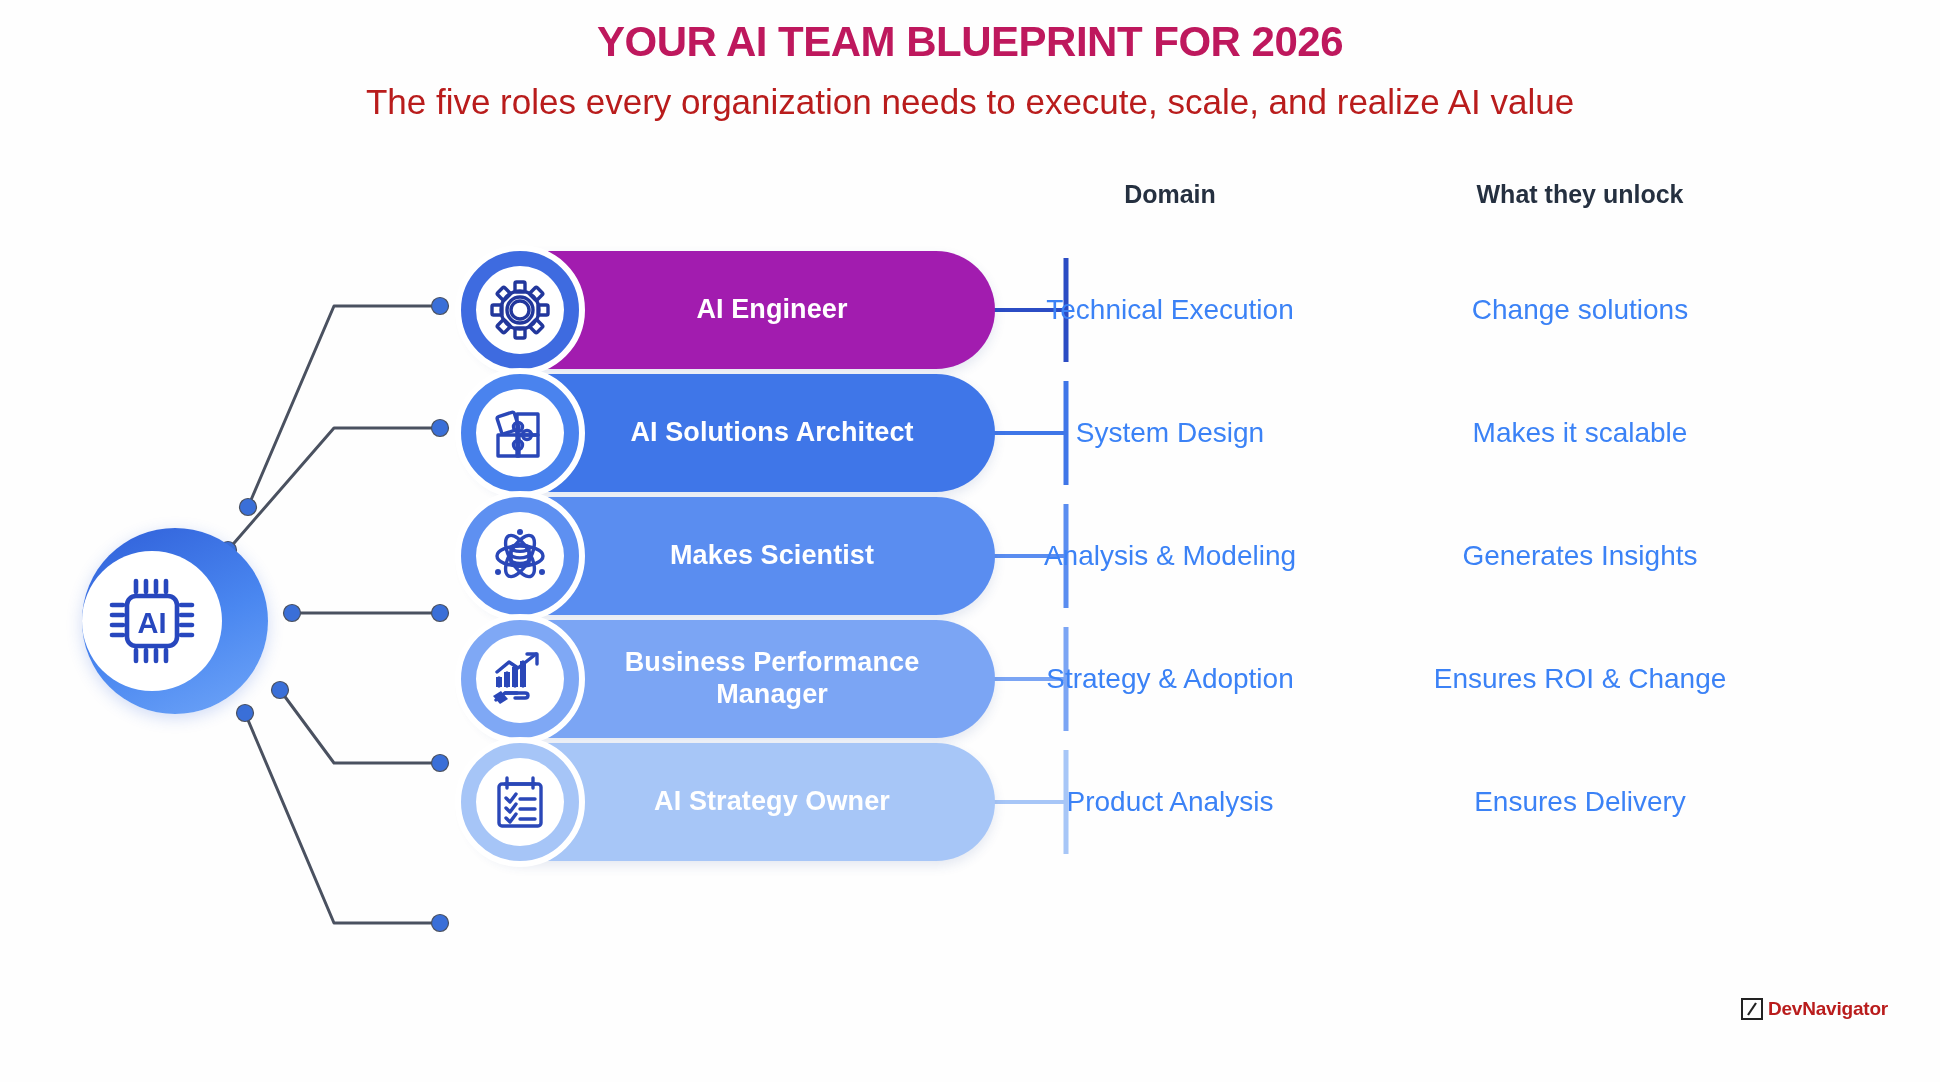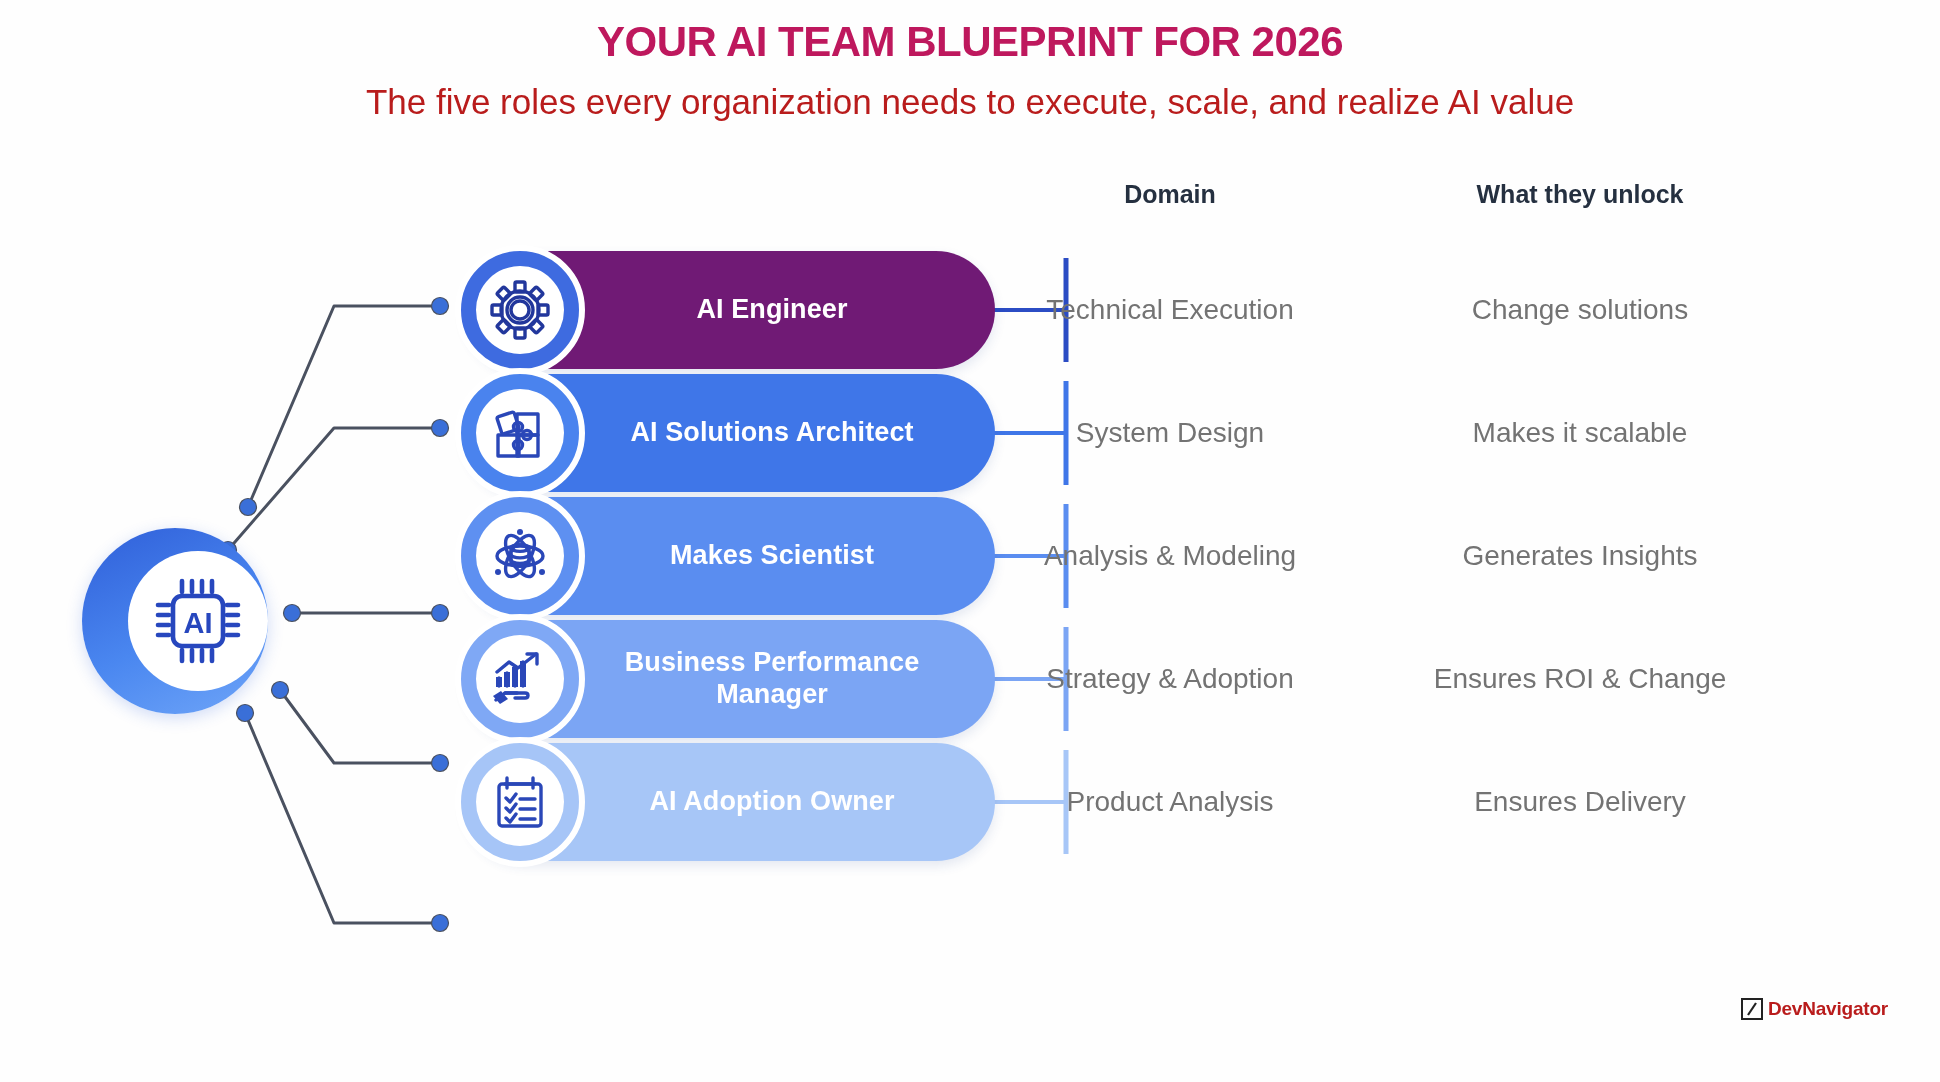--- a/index.html
+++ b/index.html
@@ -48,21 +48,21 @@
   .col-head.domain      { left: 1000px; width: 340px; }
   .col-head.unlock      { left: 1380px; width: 400px; }
 
   
   .hub {
     position: absolute;
     left: 82px; top: 528px;
     width: 186px; height: 186px;
     border-radius: 50%;
     background: linear-gradient(155deg,#2f5fd9 0%,#4a87f0 55%,#6fa5f8 100%);
-    display: flex; align-items: center; justify-content: flex-end;
+    display: flex; align-items: center; justify-content: flex-start;
     box-shadow: 0 4px 16px rgba(47,95,217,.22);
   }
   .hub-inner {
     width: 140px; height: 140px;
     border-radius: 50%;
     background: #ffffff;
     display: flex; align-items: center; justify-content: center;
   }
 
   
@@ -118,21 +118,21 @@
     border-radius: 50%;
     background: #ffffff;
     display: flex; align-items: center; justify-content: center;
   }
   .cell-domain, .cell-unlock {
     position: absolute;
     top: 0; height: 118px;
     display: flex; align-items: center; justify-content: center;
     font-size: 28px;
     font-weight: 400;
-    color: #737373;
+    color: #3b82f6;
     text-align: right;
     line-height: 1.2;
   }
   .cell-domain { left: 1000px; width: 340px; }
   .cell-unlock { left: 1380px; width: 400px; }
 
   
   .logo {
     position: absolute;
     right: 52px; bottom: 62px;
@@ -218,21 +218,21 @@
           <line x1="81" y1="56" x2="92" y2="56"></line>
           <line x1="81" y1="66" x2="92" y2="66"></line>
         </g>
         <text x="52" y="64" text-anchor="middle" font-family="Liberation Sans, sans-serif" font-size="29" font-weight="700" fill="#2747BE">AI</text>
       </svg>
     </div>
   </div>
 
   <div id="rows">
       <div class="row" style="top: 251px;">
-        <div class="pill" style="background:#701a75">
+        <div class="pill" style="background:#a21caf">
           <div class="pill-label">AI Engineer</div>
         </div>
         <div class="badge" style="background:#3E6BE0">
           <div class="badge-ring">
             <div class="badge-inner">
               <svg width="62" height="62" viewBox="0 0 62 62">
                 <rect x="49" y="26" width="10" height="10" rx="1.5" transform="rotate(0 54 31)" stroke="#22379C" stroke-width="3.4" fill="none" stroke-linecap="round" stroke-linejoin="round"></rect>
                 <rect x="42.2634559672906" y="42.2634559672906" width="10" height="10" rx="1.5" transform="rotate(45 47.2634559672906 47.2634559672906)" stroke="#22379C" stroke-width="3.4" fill="none" stroke-linecap="round" stroke-linejoin="round"></rect>
                 <rect x="26" y="49" width="10" height="10" rx="1.5" transform="rotate(90 31 54)" stroke="#22379C" stroke-width="3.4" fill="none" stroke-linecap="round" stroke-linejoin="round"></rect>
                 <rect x="9.736544032709407" y="42.2634559672906" width="10" height="10" rx="1.5" transform="rotate(135 14.736544032709407 47.2634559672906)" stroke="#22379C" stroke-width="3.4" fill="none" stroke-linecap="round" stroke-linejoin="round"></rect>
@@ -320,21 +320,21 @@
                 <path d="M4 48l8-5 7 8-8 5z" fill="#2A47B8"></path>
               </svg>
             </div>
           </div>
         </div>
         <div class="cell-domain">Strategy &amp; Adoption</div>
         <div class="cell-unlock">Ensures ROI &amp; Change</div>
       </div>
       <div class="row" style="top: 743px;">
         <div class="pill" style="background:#A7C6F7">
-          <div class="pill-label">AI Adoption Owner</div>
+          <div class="pill-label">AI Strategy Owner</div>
         </div>
         <div class="badge" style="background:#A6C5F7">
           <div class="badge-ring">
             <div class="badge-inner">
               <svg width="62" height="62" viewBox="0 0 62 62">
                 <rect x="10" y="13" width="42" height="42" rx="3" stroke="#2A47B8" stroke-width="3.4" fill="none" stroke-linecap="round" stroke-linejoin="round"></rect>
                 <line x1="18" y1="7" x2="18" y2="17" stroke="#2A47B8" stroke-width="3.4" fill="none" stroke-linecap="round" stroke-linejoin="round"></line>
                 <line x1="44" y1="7" x2="44" y2="17" stroke="#2A47B8" stroke-width="3.4" fill="none" stroke-linecap="round" stroke-linejoin="round"></line>
                 <line x1="16" y1="13" x2="46" y2="13" stroke="#2A47B8" stroke-width="3.4" fill="none" stroke-linecap="round" stroke-linejoin="round"></line>
                 <path d="M17 27l4 4 6-8" stroke="#2A47B8" stroke-width="3.4" fill="none" stroke-linecap="round" stroke-linejoin="round"></path>

